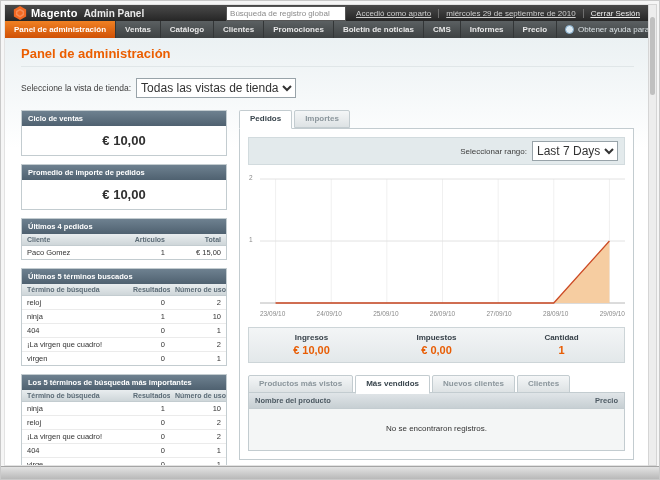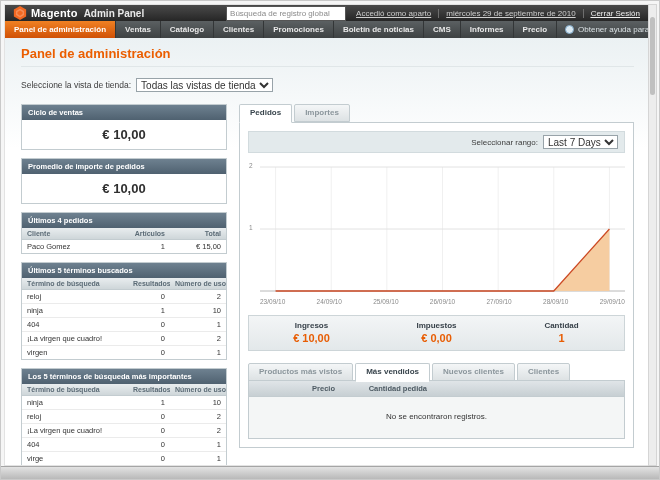--- a/index.html
+++ b/index.html
@@ -24,21 +24,21 @@
   .nav-item{display:flex;align-items:center;padding:0 9px;color:#e8e8e8;font-weight:bold;border-right:1px solid #333637;cursor:pointer;white-space:nowrap;}
   .nav-item.active{background:linear-gradient(#f08123,#d05106);color:#fff;}
   .nav-help{margin-left:auto;display:flex;align-items:center;gap:4px;color:#d9e0e3;padding:0 8px;font-weight:normal;cursor:pointer;white-space:nowrap;}
   .help-icon{width:9px;height:9px;border-radius:50%;background:#dcebf4;border:1px solid #7fa8c7;display:inline-block;}
 
   
   .content{height:421px;background:linear-gradient(#ebf1f3,#ffffff 110px);padding:8px 14px 0 16px;}
   .title-wrap{border-bottom:1px solid #e0e6e8;padding-bottom:5px;}
   .page-title{color:#eb5e00;font-size:13px;font-weight:bold;}
   .store-row{display:flex;align-items:center;gap:5px;font-size:8.5px;color:#3c3c3c;margin:11px 0 12px;}
-  select{font-size:10px;height:14px;border:1px solid #98a3a9;background:#fff;color:#333;font-family:inherit;}
+  select{font-size:12px;height:20px;border:1px solid #98a3a9;background:#fff;color:#333;font-family:inherit;}
 
   .columns{display:flex;gap:12px;align-items:flex-start;}
   .left-col{width:206px;flex:none;display:flex;flex-direction:column;gap:8px;}
   .right-col{flex:1;min-width:0;}
 
   
   .block{border:1px solid #c3ccd0;background:#fff;}
   .block-head{background:linear-gradient(#6e8190,#4f6170);color:#fff;font-size:7.5px;font-weight:bold;padding:3px 6px;}
   .block-value{padding:7px 6px;text-align:center;font-size:13px;font-weight:bold;color:#2f2f2f;}
   table.mini{width:100%;border-collapse:collapse;font-size:7.5px;color:#333;table-layout:fixed;}
@@ -316,22 +316,22 @@
             </div>
 
             <div class="bottom-tabs">
               <div class="tab">Productos más vistos</div>
               <div class="tab active">Más vendidos</div>
               <div class="tab">Nuevos clientes</div>
               <div class="tab">Clientes</div>
             </div>
 
             <div class="ptable-head">
+              <div class="col-name">Nombre del producto</div>
               <div class="col-price">Precio</div>
-              <div class="col-qty">Cantidad pedida</div>
             </div>
             <div class="ptable-empty">No se encontraron registros.</div>
 
           </div>
         </div>
 
       </div>
     </div>
   </div>
 

